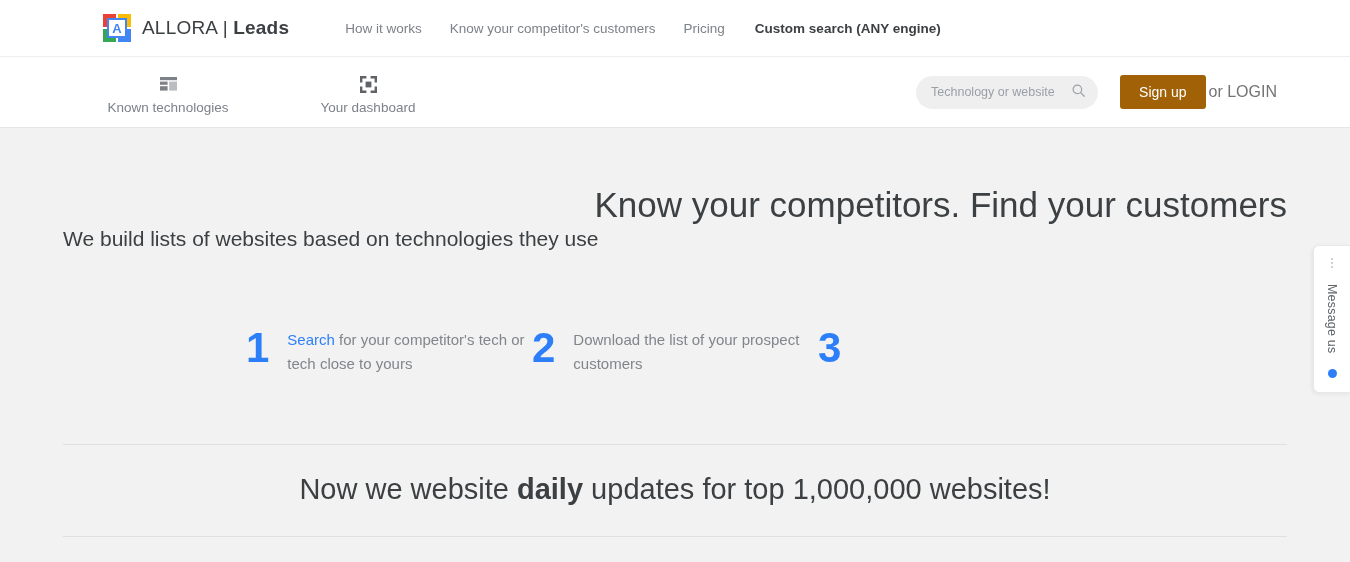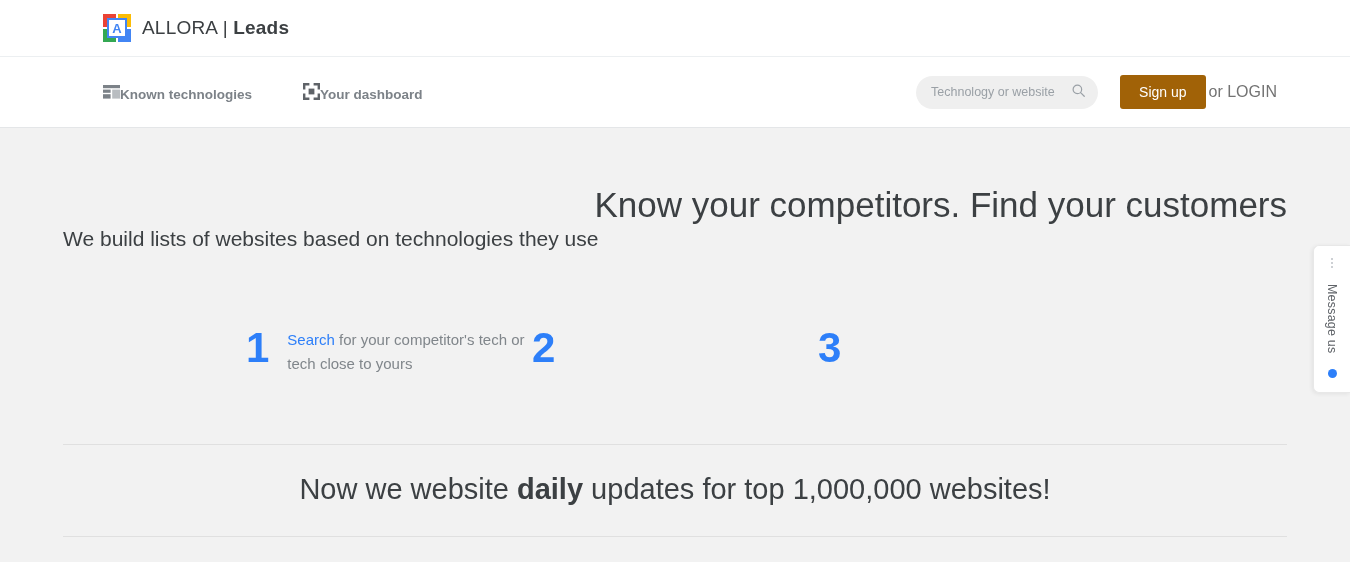--- a/index.html
+++ b/index.html
@@ -106,24 +106,24 @@
   }
 
   .subnav {
     display: flex;
     align-items: flex-start;
     gap: 70px;
     padding-top: 4px;
   }
   .subnav-item {
     display: flex;
+    flex-direction: column;
     align-items: center;
     cursor: pointer;
     width: 130px;
-    font-weight: bold;
   }
   .subnav-icon {
     height: 22px;
     display: flex;
     align-items: center;
     justify-content: center;
     margin-bottom: 5px;
   }
   .subnav-label {
     font-size: 13.5px;
@@ -318,20 +318,26 @@
       <div class="q q-br"></div>
       <div class="inner">
         <span>A</span>
       </div>
     </div>
     <div class="brand-name"><span>ALLORA</span>
       <span>|</span>
       <b>Leads</b></div>
   </div>
 
+  <nav class="mainnav">
+    <a href="#">How it works</a>
+    <a href="#">Know your competitor's customers</a>
+    <a href="#">Pricing</a>
+    <a href="#" class="strong">Custom search (ANY engine)</a>
+  </nav>
 
 </div>
 
 <div class="subbar">
 
   <div class="subnav">
 
     <div class="subnav-item">
       <div class="subnav-icon">
         <svg width="17" height="14" viewBox="0 0 17 14" aria-hidden="true">
@@ -386,20 +392,21 @@
 
   <div class="steps">
 
     <div class="step">
       <div class="step-num">1</div>
       <div class="step-text"><a href="#">Search</a><span> for your competitor's tech or tech close to yours</span></div>
     </div>
 
     <div class="step">
       <div class="step-num">2</div>
+      <div class="step-text">Download the list of your prospect customers</div>
     </div>
 
     <div class="step">
       <div class="step-num">3</div>
     </div>
 
   </div>
 
   <div class="divider"></div>
 

